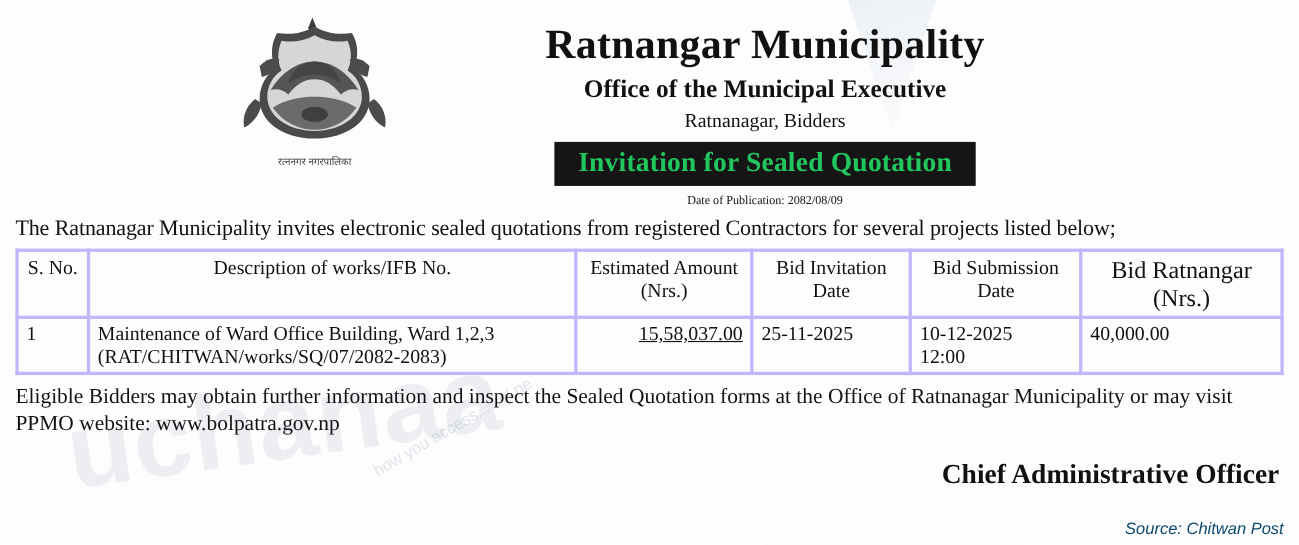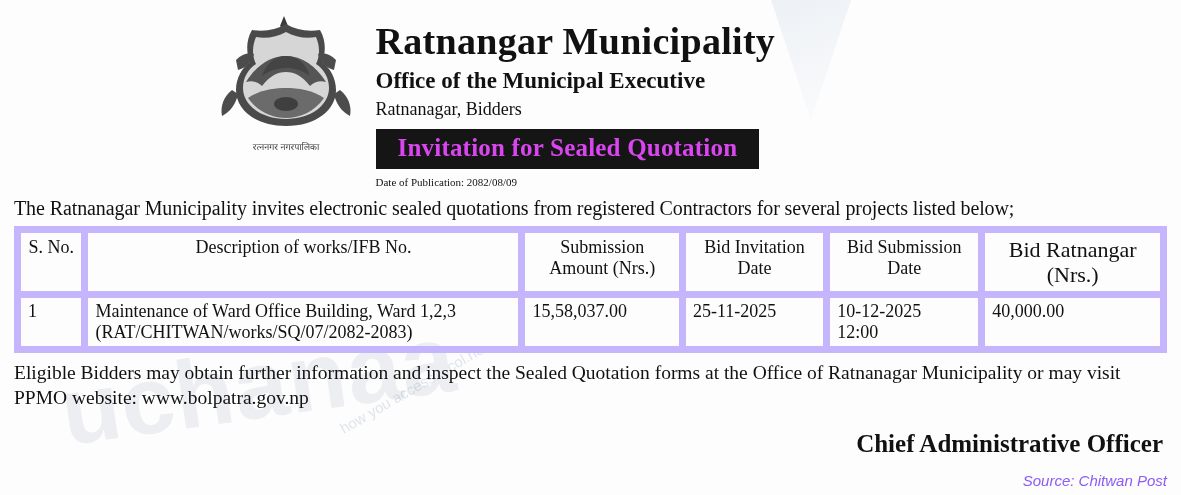--- a/index.html
+++ b/index.html
@@ -79,21 +79,21 @@
     width: 160px;
     height: 150px;
     flex: 0 0 160px;
     position: relative;
     text-align: right;
   }
   .emblem svg { display: block; }
 
   .titles {
     flex: 0 1 auto;
-    text-align: left;
+    text-align: center;
     padding-top: 10px;
     min-width: 640px;
   }
   .org-title {
     font-size: 38px;
     font-weight: 700;
     line-height: 1.05;
     letter-spacing: 0.3px;
   }
   .org-sub {
@@ -101,21 +101,21 @@
     font-weight: 700;
     margin-top: 6px;
   }
   .org-addr {
     font-size: 18px;
     margin-top: 5px;
   }
   .banner {
     display: inline-block;
     background: #151515;
-    color: #d946ef;
+    color: #22c55e;
     font-size: 25px;
     font-weight: 700;
     padding: 5px 22px 7px 22px;
     margin-top: 9px;
     letter-spacing: 0.2px;
   }
   .pub-date {
     font-size: 11px;
     margin-top: 7px;
   }
@@ -128,39 +128,39 @@
   }
 
   
   table.notice {
     width: 100%;
     border-collapse: collapse;
     font-size: 18px;
   }
   table.notice th,
   table.notice td {
-    border: 7px solid #c4b5fd;
+    border: 3px solid #c4b5fd;
     padding: 3px 7px;
     vertical-align: top;
   }
   table.notice thead th {
     text-align: center;
     font-weight: 400;
     line-height: 1.15;
     padding-top: 4px;
     padding-bottom: 4px;
   }
   th.col-sn { width: 52px; }
   th.col-desc { width: 455px; }
   th.col-amount { width: 152px; }
   th.col-invdate { width: 138px; }
   th.col-subdate { width: 148px; }
   th.col-security { width: 180px; font-size: 22px; }
   td.c-sn { text-align: left; }
-  td.c-amount { text-align: left; }
+  td.c-amount { text-align: right; text-decoration: underline; }
   .cell-line2 { display: block; }
 
   .eligible {
     font-size: 19.5px;
     margin-top: 8px;
     line-height: 1.25;
   }
   .eligible .url {
   }
   .signature {
@@ -170,21 +170,21 @@
     margin-top: 20px;
     padding-right: 4px;
   }
   .source {
     position: absolute;
     right: 14px;
     bottom: 6px;
     font-size: 15px;
     font-style: italic;
     font-family: "Liberation Sans", sans-serif;
-    color: #8b5cf6;
+    color: #0c4a6e;
     z-index: 3;
   }
 </style>
 </head>
 <body>
 
 <div class="page">
 
   <div class="watermark-shape"></div>
   <div class="watermark">uchanaa</div>
@@ -221,21 +221,21 @@
       </div>
     </div>
 
     <div class="intro">The Ratnanagar Municipality invites electronic sealed quotations from registered Contractors for several projects listed below;</div>
 
     <table class="notice">
       <thead>
         <tr>
           <th class="col-sn">S. No.</th>
           <th class="col-desc">Description of works/IFB No.</th>
-          <th class="col-amount">Submission Amount (Nrs.)</th>
+          <th class="col-amount">Estimated Amount (Nrs.)</th>
           <th class="col-invdate">Bid Invitation Date</th>
           <th class="col-subdate">Bid Submission Date</th>
           <th class="col-security">Bid Ratnangar (Nrs.)</th>
         </tr>
       </thead>
       <tbody>
         <tr>
           <td class="c-sn">1</td>
           <td>
             <span class="cell-line2">Maintenance of Ward Office Building, Ward 1,2,3</span>

